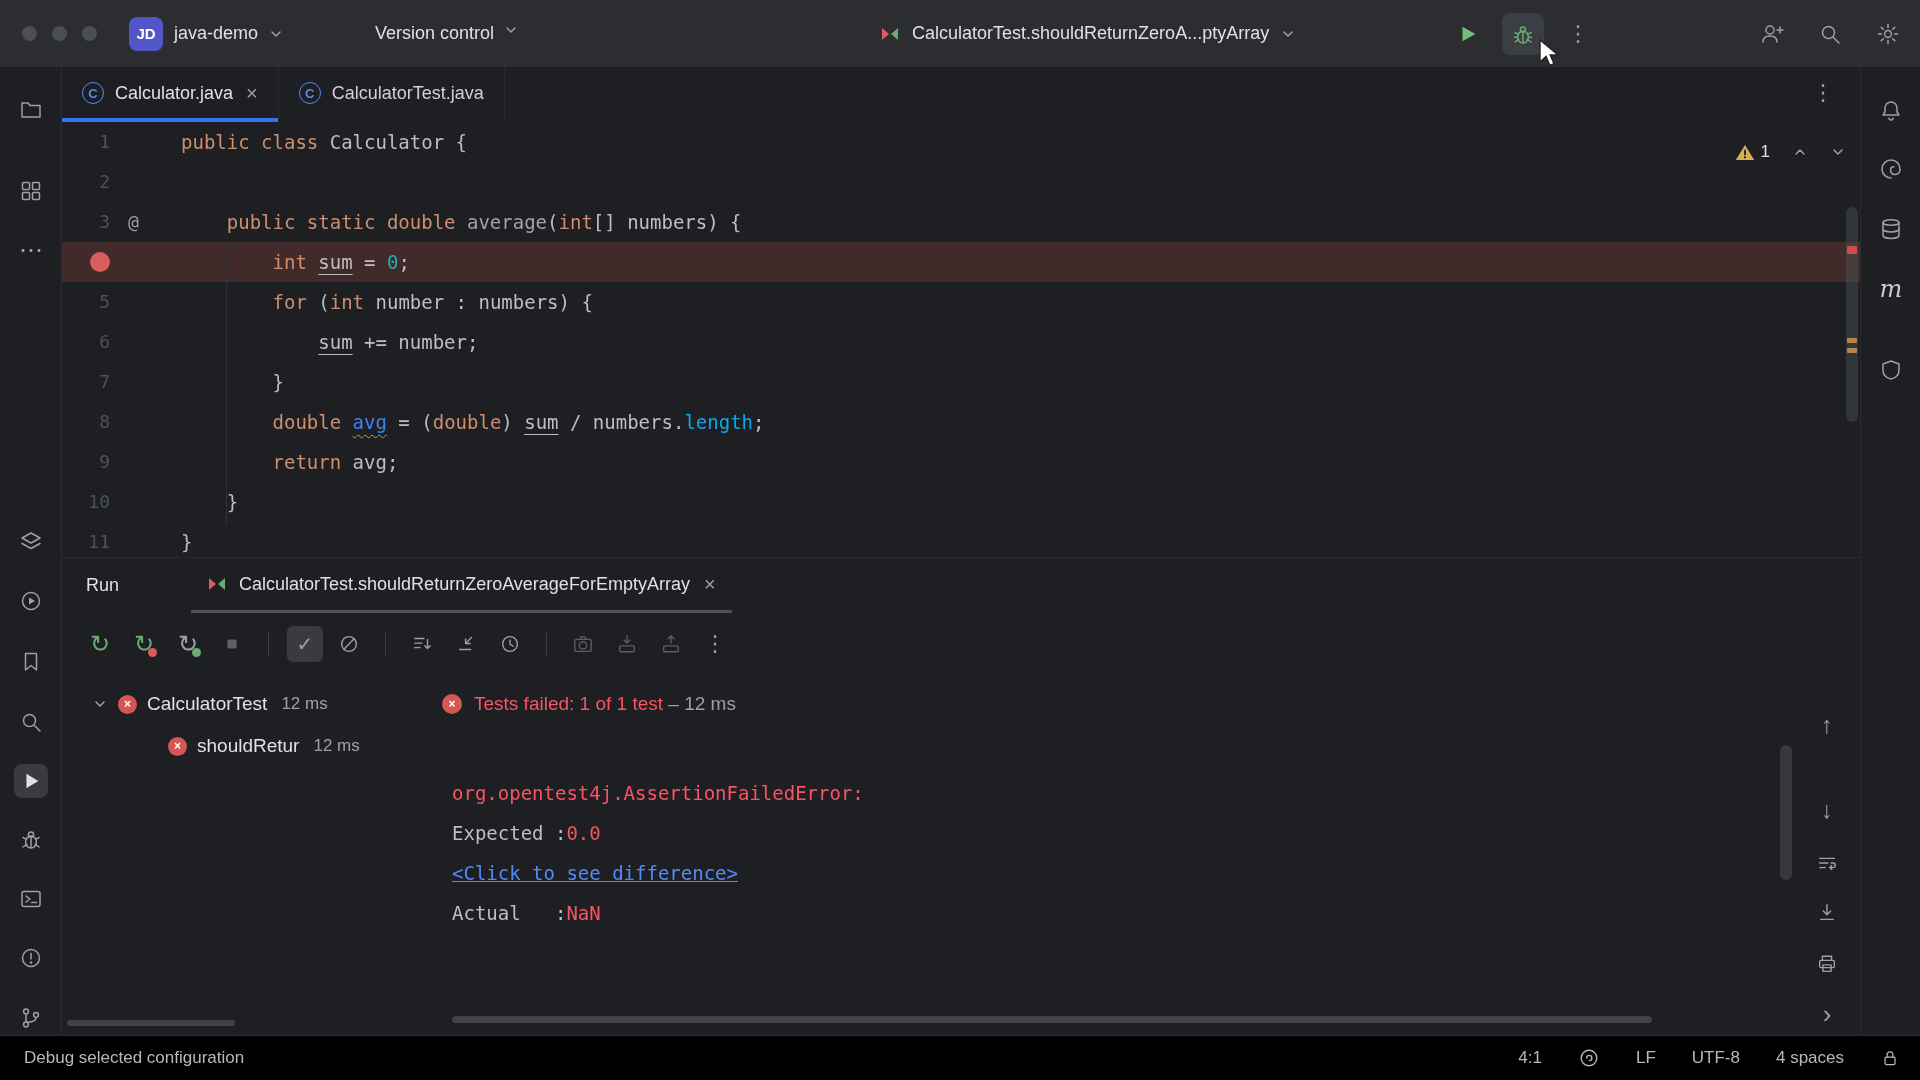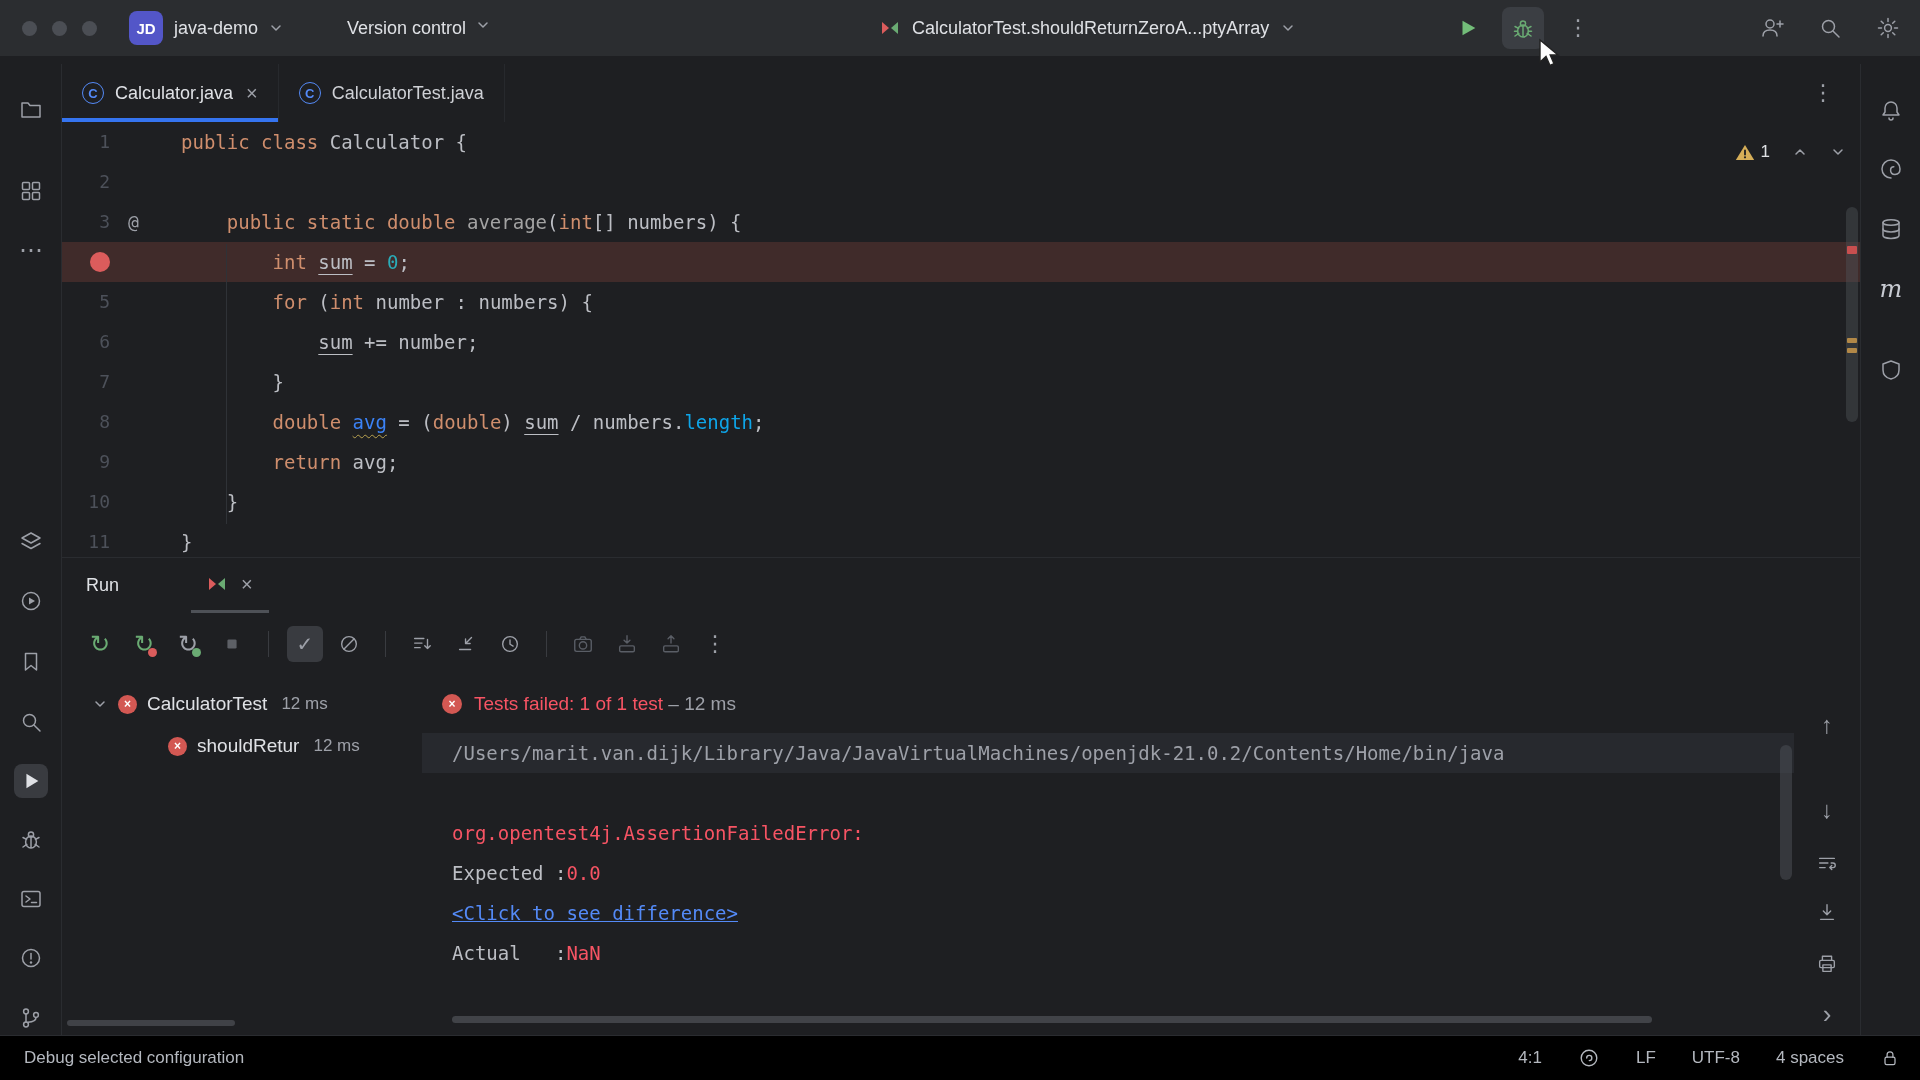--- a/index.html
+++ b/index.html
@@ -3,27 +3,27 @@
 <meta charset="utf-8">
 <style>
   *{margin:0;padding:0;box-sizing:border-box}
   html,body{width:1920px;height:1080px;overflow:hidden}
   body{background:#1e1f22;font-family:"Liberation Sans",sans-serif;color:#dfe1e5;position:relative}
   svg{display:block}
   .ic{stroke:#9da0a8;fill:none;stroke-width:1.5;stroke-linecap:round;stroke-linejoin:round}
   .dim .ic{stroke:#5a5e66}
 
   
-  .titlebar{position:absolute;top:0;left:0;right:0;height:56px;background:#2b2d30;display:flex;align-items:center;z-index:5}
+  .titlebar{position:absolute;top:0;left:0;right:0;height:67px;background:#2b2d30;display:flex;align-items:center;z-index:5}
   .traffic{display:flex;gap:15px;margin-left:22px}
   .tl{width:15px;height:15px;border-radius:50%;background:#4b4e54}
   .proj{display:flex;align-items:center;gap:11px;margin-left:32px}
   .badge{width:34px;height:34px;border-radius:8px;background:#5356c8;display:flex;align-items:center;justify-content:center;font-weight:bold;font-size:15px;color:#fff}
   .tltext{font-size:18px;color:#dfe1e5}
-  .vcs{display:flex;align-items:flex-start;gap:10px;margin-left:64px}
+  .vcs{display:flex;align-items:flex-start;gap:10px;margin-left:92px}
   .runcfg{position:absolute;left:880px;display:flex;align-items:center;gap:12px}
   .tl-actions{position:absolute;left:1448px;display:flex;align-items:center;gap:14px}
   .debugbtn{width:42px;height:42px;border-radius:8px;background:#3b3e43;display:flex;align-items:center;justify-content:center}
   .iconbtn{width:40px;height:40px;display:flex;align-items:center;justify-content:center}
   .tl-right{position:absolute;right:12px;display:flex;align-items:center;gap:18px}
   .kebab{font-size:22px;color:#9da0a8;line-height:1}
 
   
   .lbar{position:absolute;top:64px;bottom:45px;left:0;width:62px;border-right:1px solid #2a2c30;background:#1e1f22}
   .rbar{position:absolute;top:64px;bottom:45px;right:0;width:60px;border-left:1px solid #2a2c30;background:#1e1f22}
@@ -361,20 +361,21 @@
 </div>
 
 <div class="runpanel">
   <div class="runhead">
     <span class="runlabel">Run</span>
     <div class="runtab">
       <svg width="20" height="16" viewBox="0 0 20 16">
         <polygon points="2,2 9,8 2,14" fill="#db5c5c"></polygon>
           <polygon points="18,2 11,8 18,14" fill="#6aab73"></polygon>
       </svg>
+      <span>CalculatorTest.shouldReturnZeroAverageForEmptyArray</span>
       <span class="tabclose">×</span>
     </div>
   </div>
 
   <div class="runtools">
     <span class="ticon">
         <span class="green">↻</span>
       </span>
     <span class="ticon">
         <span class="green">↻</span>
@@ -476,21 +477,20 @@
     </div>
 
     <div class="console">
       <div class="chead">
         <span class="failic" style="width:20px;height:20px">×</span>
         <span>
           <span class="cfail">Tests failed: 1 of 1 test</span><span class="csuffix"> – 12 ms</span>
         </span>
       </div>
       <div class="cbody">
-        <div class="cline band"><span class="cpath">/Users/marit.van.dijk/Library/Java/JavaVirtualMachines/openjdk-21.0.2/Contents/Home/bin/java</span></div>
         <div class="cline"></div>
         <div class="cline"><span class="cerr">org.opentest4j.AssertionFailedError:</span></div>
         <div class="cline"><span class="cplain">Expected :</span><span class="cval">0.0</span></div>
         <div class="cline"><span class="clink">&lt;Click to see difference&gt;</span></div>
         <div class="cline"><span class="cplain">Actual   :</span><span class="cval">NaN</span></div>
       </div>
       <div class="csb-v"></div>
       <div class="csb-h"></div>
     </div>
 

